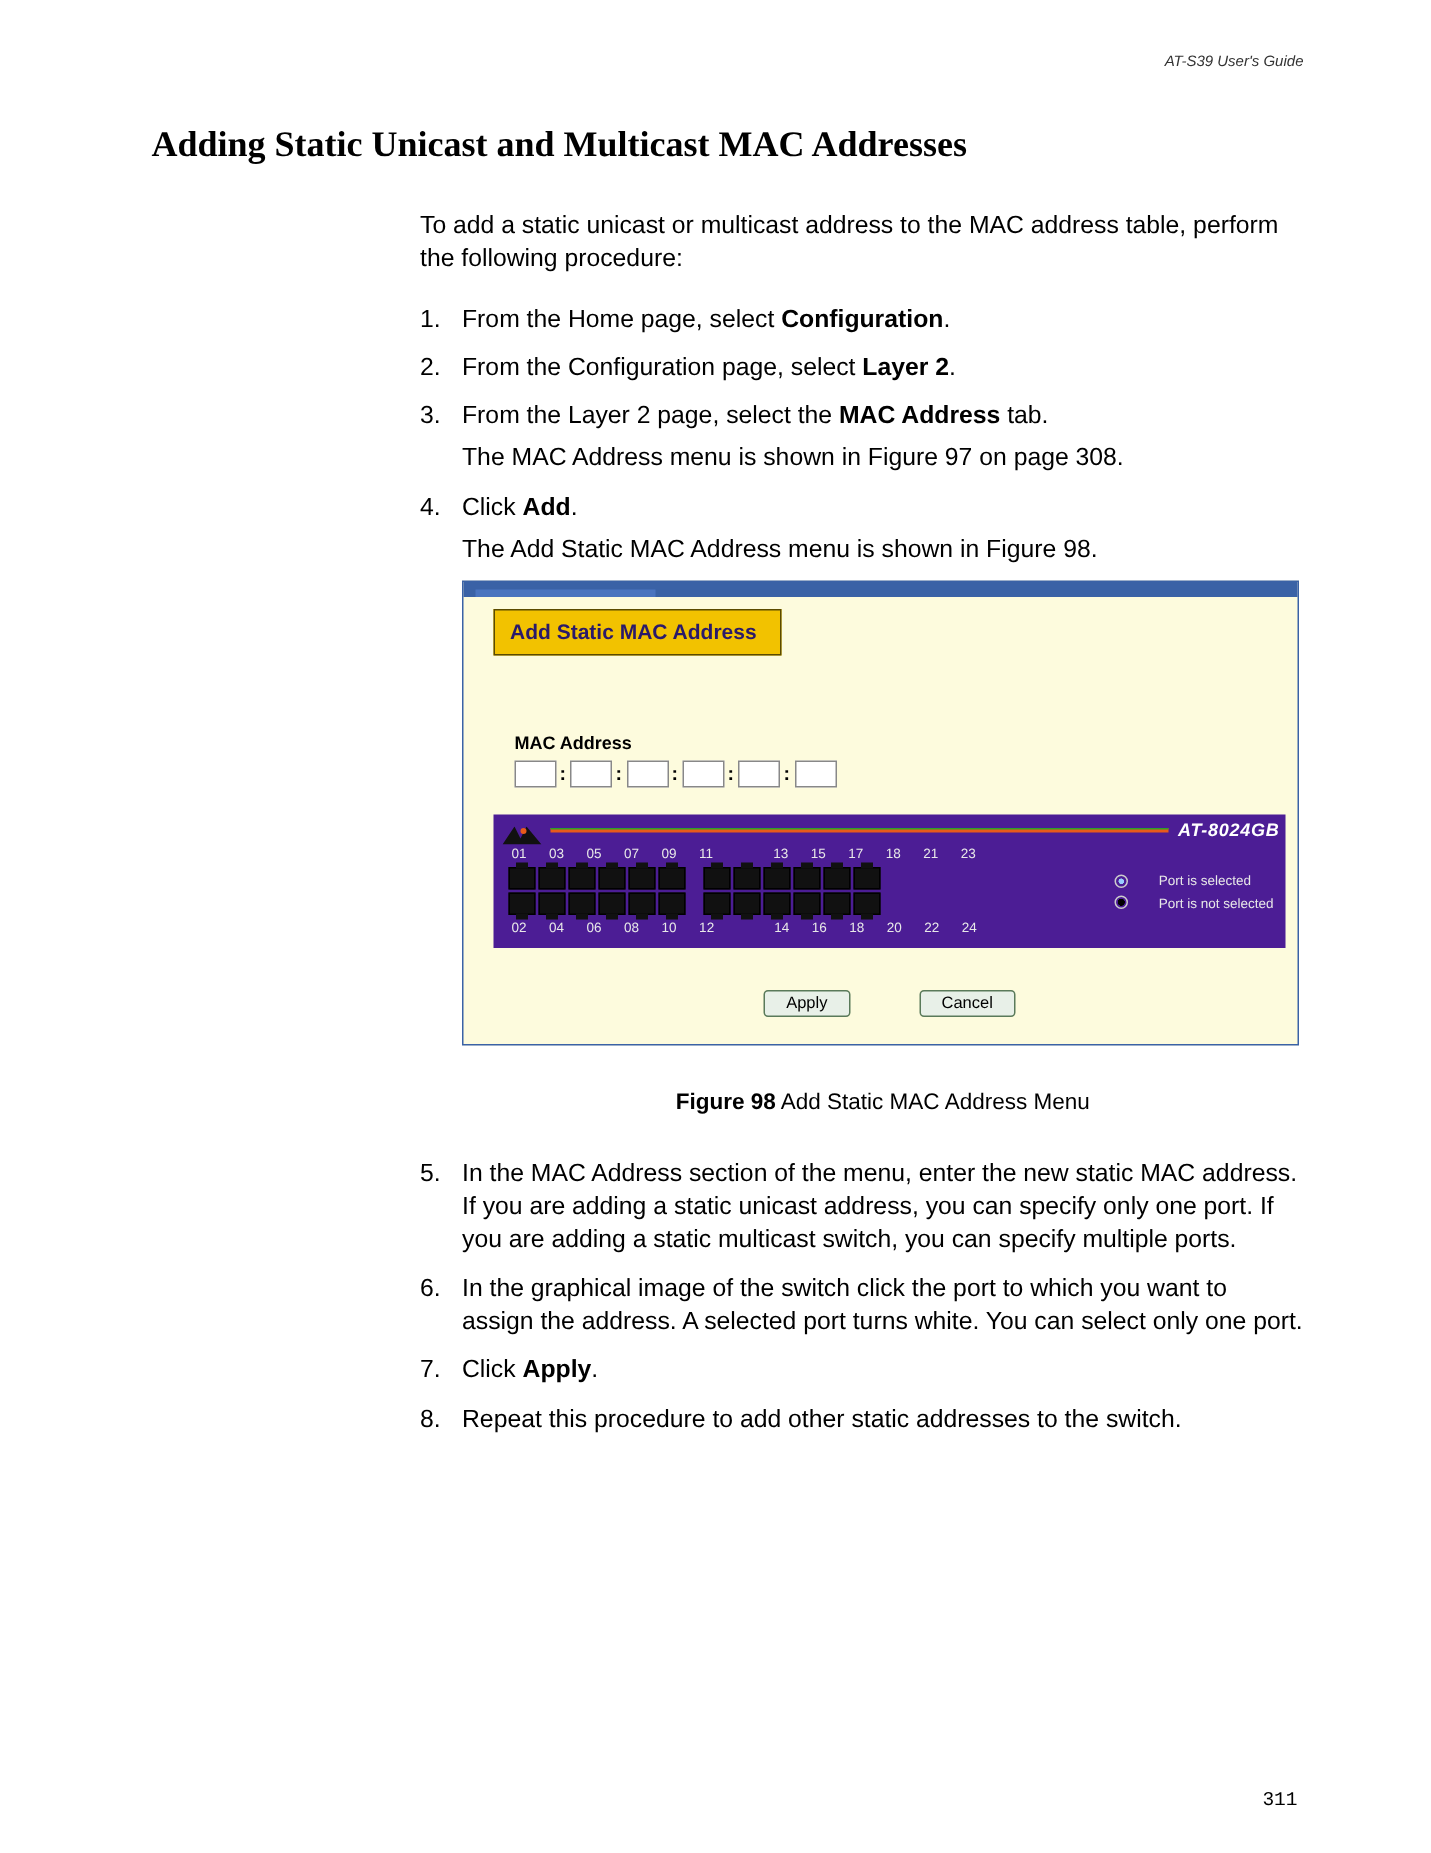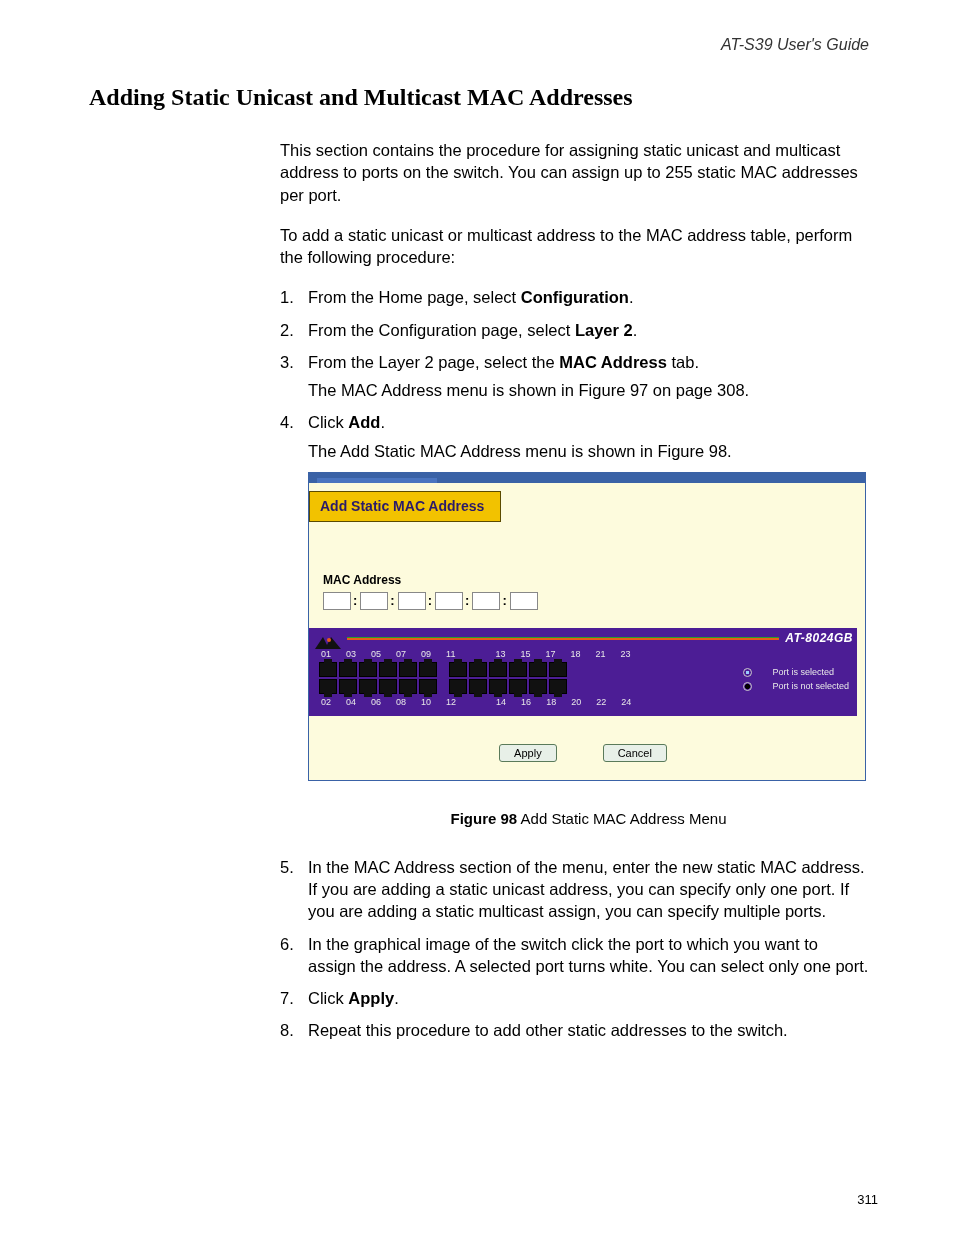--- a/index.html
+++ b/index.html
@@ -13,29 +13,29 @@
   .page {
     padding: 60px 85px 40px 85px;
     box-sizing: border-box;
     position: relative;
     min-height: 1235px;
   }
   .running-header {
     position: absolute;
     top: 36px;
     right: 85px;
-    font-size: 16px;
+    font-size: 10px;
     font-style: italic;
     color: #333;
   }
   h1.section-title {
     font-family: "Palatino Linotype", "Book Antiqua", Georgia, serif;
     font-weight: bold;
     font-size: 24px;
-    margin: 24px 0 28px 4px;
+    margin: 24px 0 28px 16px;
   }
   .body-col {
     margin-left: 195px;
     font-size: 16.5px;
     line-height: 1.35;
   }
   .body-col p { margin: 0 0 18px 0; }
   ol.steps {
     list-style: none;
     padding: 0;
@@ -70,21 +70,21 @@
     height: 10px;
     display: flex;
     align-items: flex-end;
   }
   .dlg-titletab {
     width: 120px;
     height: 5px;
     background: #4a74bf;
     margin-left: 8px;
   }
-  .dlg-inner { padding: 8px 8px 18px 0; }
+  .dlg-inner { padding: 8px 8px 18px 20px; }
   .dlg-heading {
     display: inline-block;
     background: #f2c200;
     border: 1px solid #5a4a00;
     padding: 5px 16px 5px 10px;
     font-family: Verdana, sans-serif;
     font-size: 14px;
     font-weight: bold;
     color: #2a1a6a;
   }
@@ -205,34 +205,34 @@
   .figure-caption {
     text-align: center;
     font-size: 15px;
     margin: 28px 0 26px 0;
   }
   .figure-caption .fb { font-weight: 700; }
 
   .page-number {
     position: absolute;
     bottom: 28px;
-    right: 76px;
+    right: 89px;
     font-size: 13px;
+    font-family: Liberation Mono, monospace;
   }
 </style>
 </head>
 <body>
 
 <div class="page">
   <div class="running-header">AT-S39 User's Guide</div>
 
   <h1 class="section-title">Adding Static Unicast and Multicast MAC Addresses</h1>
 
   <div class="body-col">
-    <p>This section contains the procedure for assigning static unicast and multicast address to ports on the switch. You can assign up to 255 static MAC addresses per port.</p>
     <p>To add a static unicast or multicast address to the MAC address table, perform the following procedure:</p>
 
     <ol class="steps">
       <li>
         <span>From the Home page, select </span><span class="bold">Configuration</span><span>.</span>
       </li>
       <li>
         <span>From the Configuration page, select </span><span class="bold">Layer 2</span><span>.</span>
       </li>
       <li>
@@ -370,21 +370,21 @@
               </div>
             </div>
           </div>
         </div>
 
         <div class="figure-caption">
           <span class="fb">Figure 98</span><span>  Add Static MAC Address Menu</span>
         </div>
       </li>
 
-      <li><span>In the MAC Address section of the menu, enter the new static MAC address. If you are adding a static unicast address, you can specify only one port. If you are adding a static multicast assign, you can specify multiple ports.</span></li>
+      <li><span>In the MAC Address section of the menu, enter the new static MAC address. If you are adding a static unicast address, you can specify only one port. If you are adding a static multicast switch, you can specify multiple ports.</span></li>
       <li><span>In the graphical image of the switch click the port to which you want to assign the address. A selected port turns white. You can select only one port.</span></li>
       <li>
         <span>Click </span><span class="bold">Apply</span><span>.</span>
       </li>
       <li><span>Repeat this procedure to add other static addresses to the switch.</span></li>
     </ol>
   </div>
 
   <div class="page-number">311</div>
 </div>

